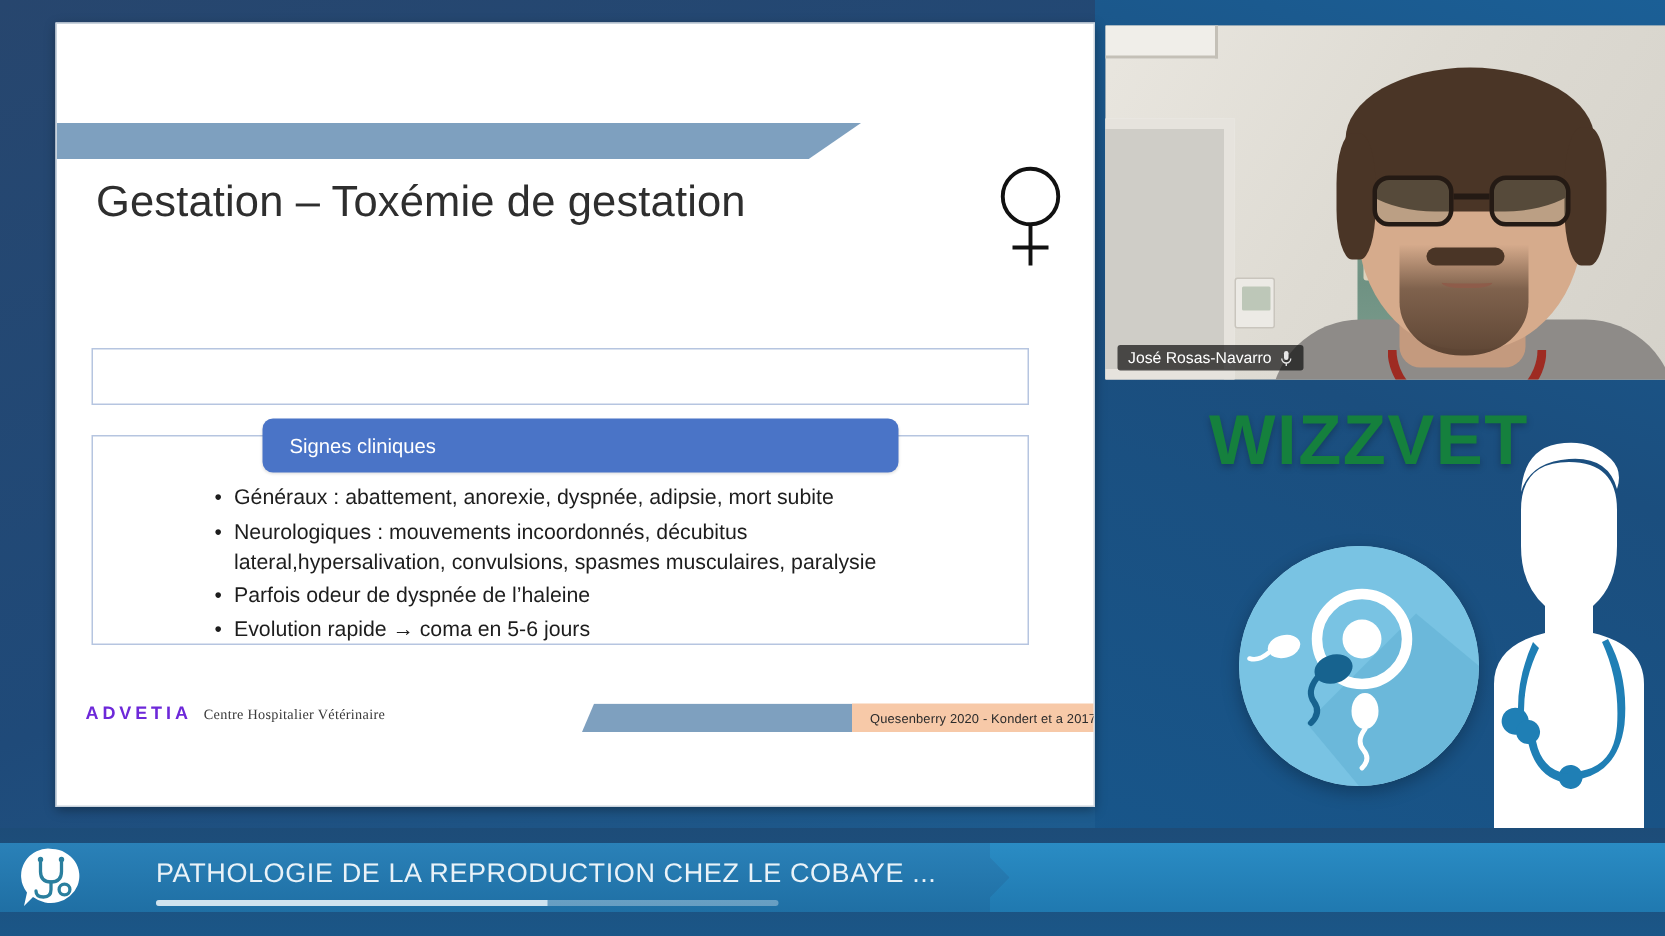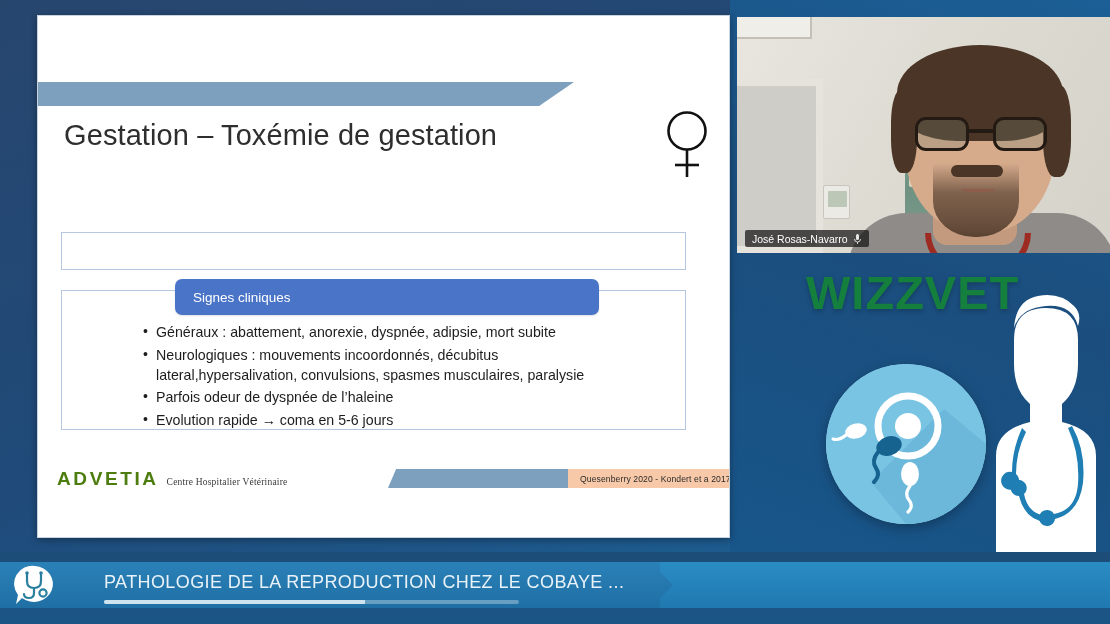--- a/index.html
+++ b/index.html
@@ -68,21 +68,21 @@
   .bullets li:before{
     content:"•"; position:absolute; left:0; top:-1px; font-size:14px;
   }
 
   
   .advetia{
     position:absolute; left:19px; top:452px;
     display:flex; align-items:baseline; gap:8px;
   }
   .advetia .mark{
-    font-size:19px; font-weight:700; letter-spacing:2.6px; color:#4d7c0f;
+    font-size:12px; font-weight:700; letter-spacing:2.6px; color:#6d28d9;
   }
   .advetia .sub{
     font-family:"Liberation Serif", serif; font-size:9.5px; color:#3a3a3a;
     letter-spacing:.2px;
   }
   .cite-wrap{ position:absolute; left:350px; top:453px; height:19px; display:flex; }
   .cite-tail{
     width:180px; height:19px; background:#7ea0bf;
     clip-path:polygon(4.5% 0,100% 0,100% 100%,0 100%);
   }

